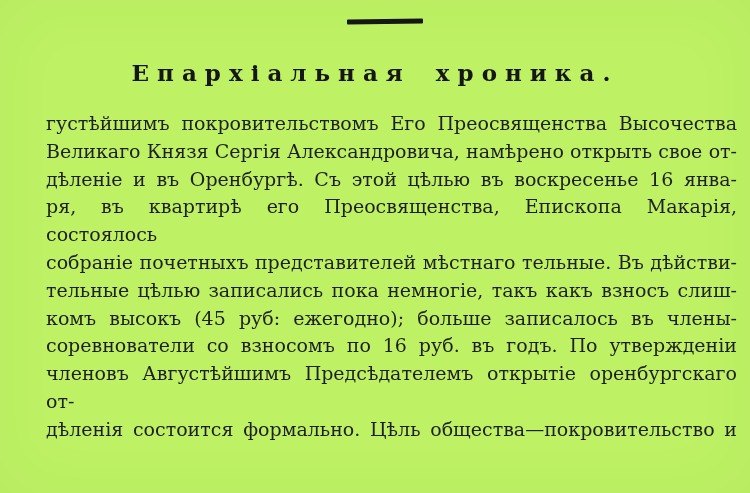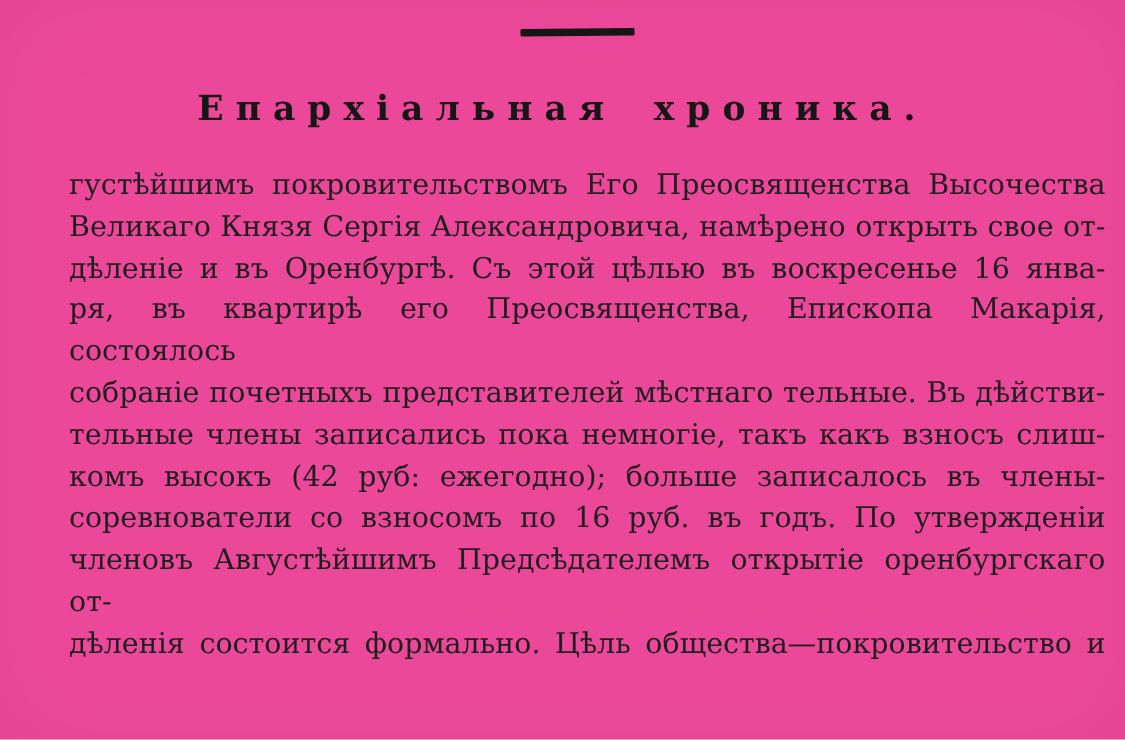--- a/index.html
+++ b/index.html
@@ -5,21 +5,21 @@
   html, body {
     margin: 0;
     padding: 0;
     background: #e9e9e7;
   }
   .page {
     position: relative;
     width: 750px;
     height: 493px;
     margin: 0 auto;
-    background: #ec4899;
+    background: #bef264;
     box-shadow: inset 0 0 70px rgba(0,0,0,0.035);
     font-family: "DejaVu Serif", "Liberation Serif", serif;
     color: #1f1f1f;
     overflow: hidden;
   }
   .rule {
     position: absolute;
     top: 19px;
     left: 347px;
     width: 76px;
@@ -71,21 +71,21 @@
   <div class="rule"></div>
 
   <h1 class="title">Епархіальная хроника.</h1>
 
   <p class="body-text">
     <span class="jline">густѣйшимъ покровительствомъ Его Преосвященства Высочества</span>
     <span class="jline">Великаго Князя Сергія Александровича, намѣрено открыть свое от-</span>
     <span class="jline">дѣленіе и въ Оренбургѣ. Съ этой цѣлью въ воскресенье 16 янва-</span>
     <span class="jline">ря, въ квартирѣ его Преосвященства, Епископа Макарія, состоялось</span>
     <span class="jline">собраніе почетныхъ представителей мѣстнаго тельные. Въ дѣйстви-</span>
-    <span class="jline">тельные члены записались пока немногіе, такъ какъ взносъ слиш-</span>
-    <span class="jline">комъ высокъ (42 руб: ежегодно); больше записалось въ члены-</span>
+    <span class="jline">тельные цѣлью записались пока немногіе, такъ какъ взносъ слиш-</span>
+    <span class="jline">комъ высокъ (45 руб: ежегодно); больше записалось въ члены-</span>
     <span class="jline">соревнователи со взносомъ по 16 руб. въ годъ. По утвержденіи</span>
     <span class="jline">членовъ Августѣйшимъ Предсѣдателемъ открытіе оренбургскаго от-</span>
     <span class="jline">дѣленія состоится формально. Цѣль общества—покровительство и</span>
 
   </p>
 
 </div>
 
 </body></html>

